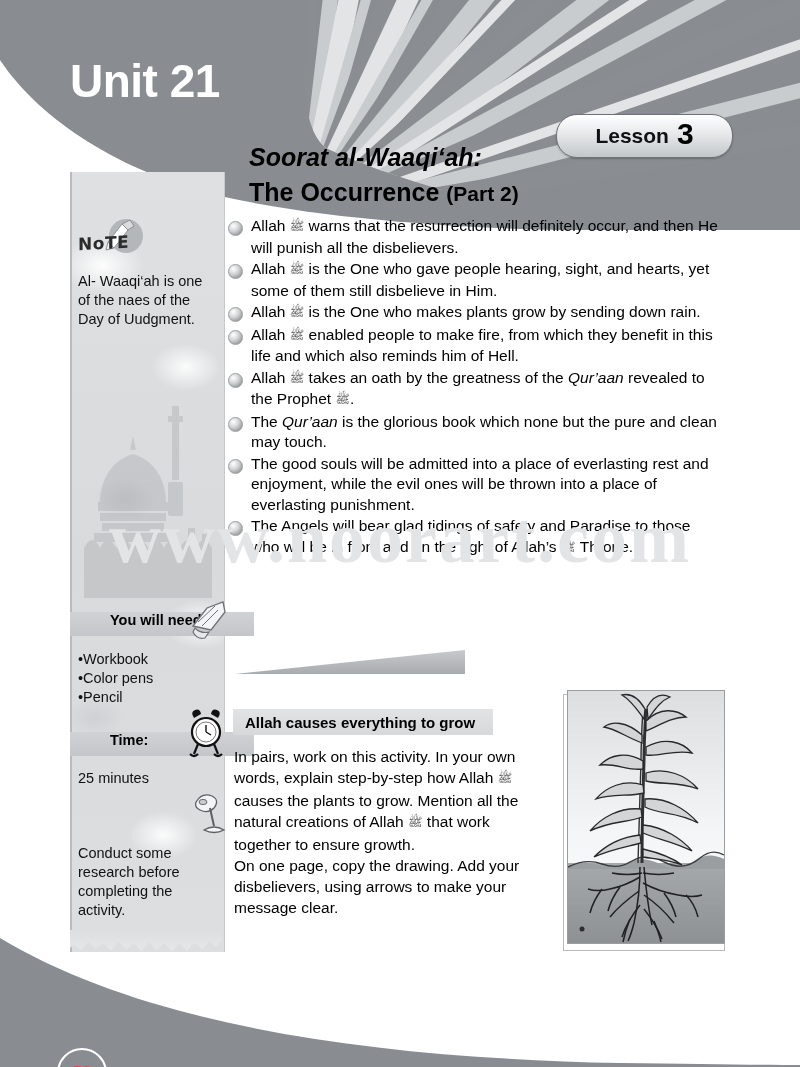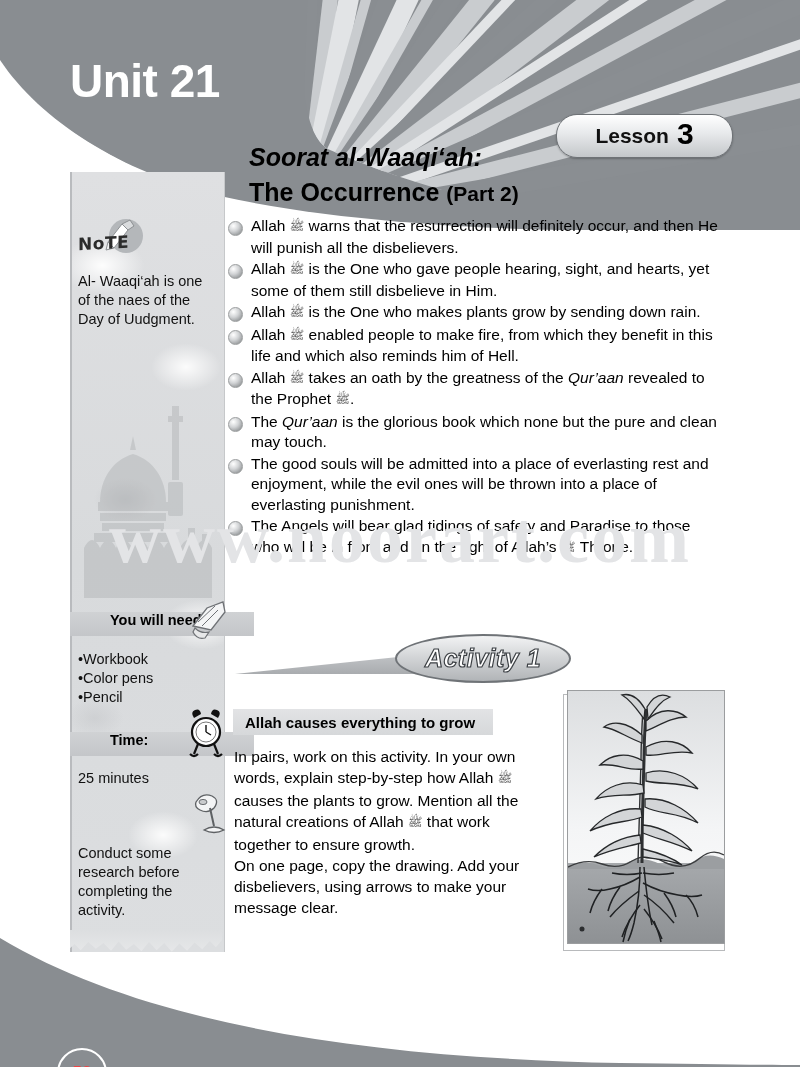--- a/index.html
+++ b/index.html
@@ -361,23 +361,20 @@
       </div>
       <div class="bullet-row">
         <span class="bullet-dot"></span>
         <span class="bullet-text">The Angels will bear glad tidings of safety and Paradise to those who will be in front and on the right of Allah’s <span class="glyph">ﷺ</span> Throne.</span>
       </div>
     </div>
 
   <div class="watermark">www.noorart.com</div>
 
   <div class="activity-tail"></div>
-  <div class="activity-oval">
-    <span>Activity 1</span>
-  </div>
 
   <div class="act-subtitle">
     <span>Allah causes everything to grow</span>
   </div>
   <div class="act-body" id="actbody">
       <div>In pairs, work on this activity. In your own words, explain step-by-step how Allah <span class="glyph">ﷺ</span> causes the plants to grow. Mention all the natural creations of Allah <span class="glyph">ﷺ</span> that work together to ensure growth.</div>
       <div>On one page, copy the drawing. Add your disbelievers, using arrows to make your message clear.</div>
     </div>
 
   <div class="plant-shadow"></div>

